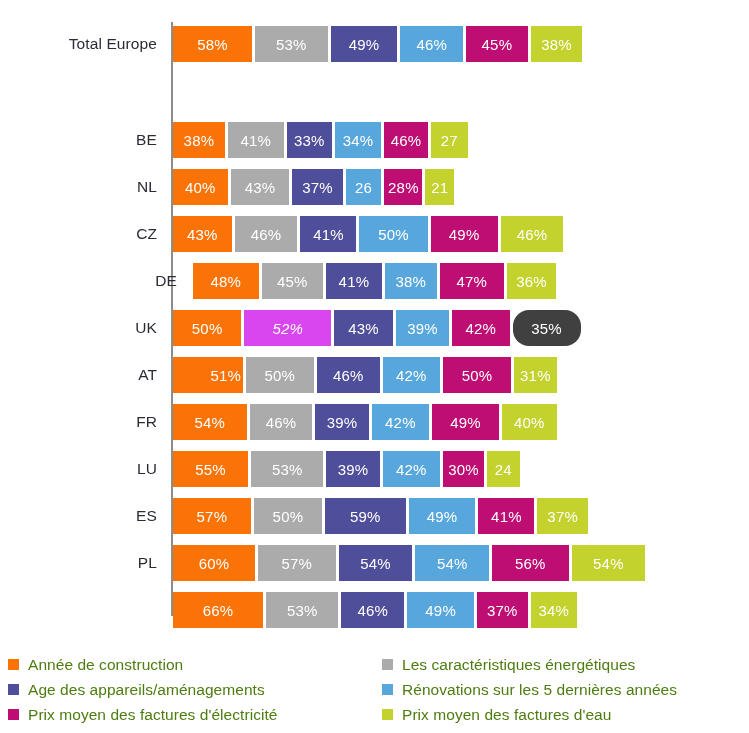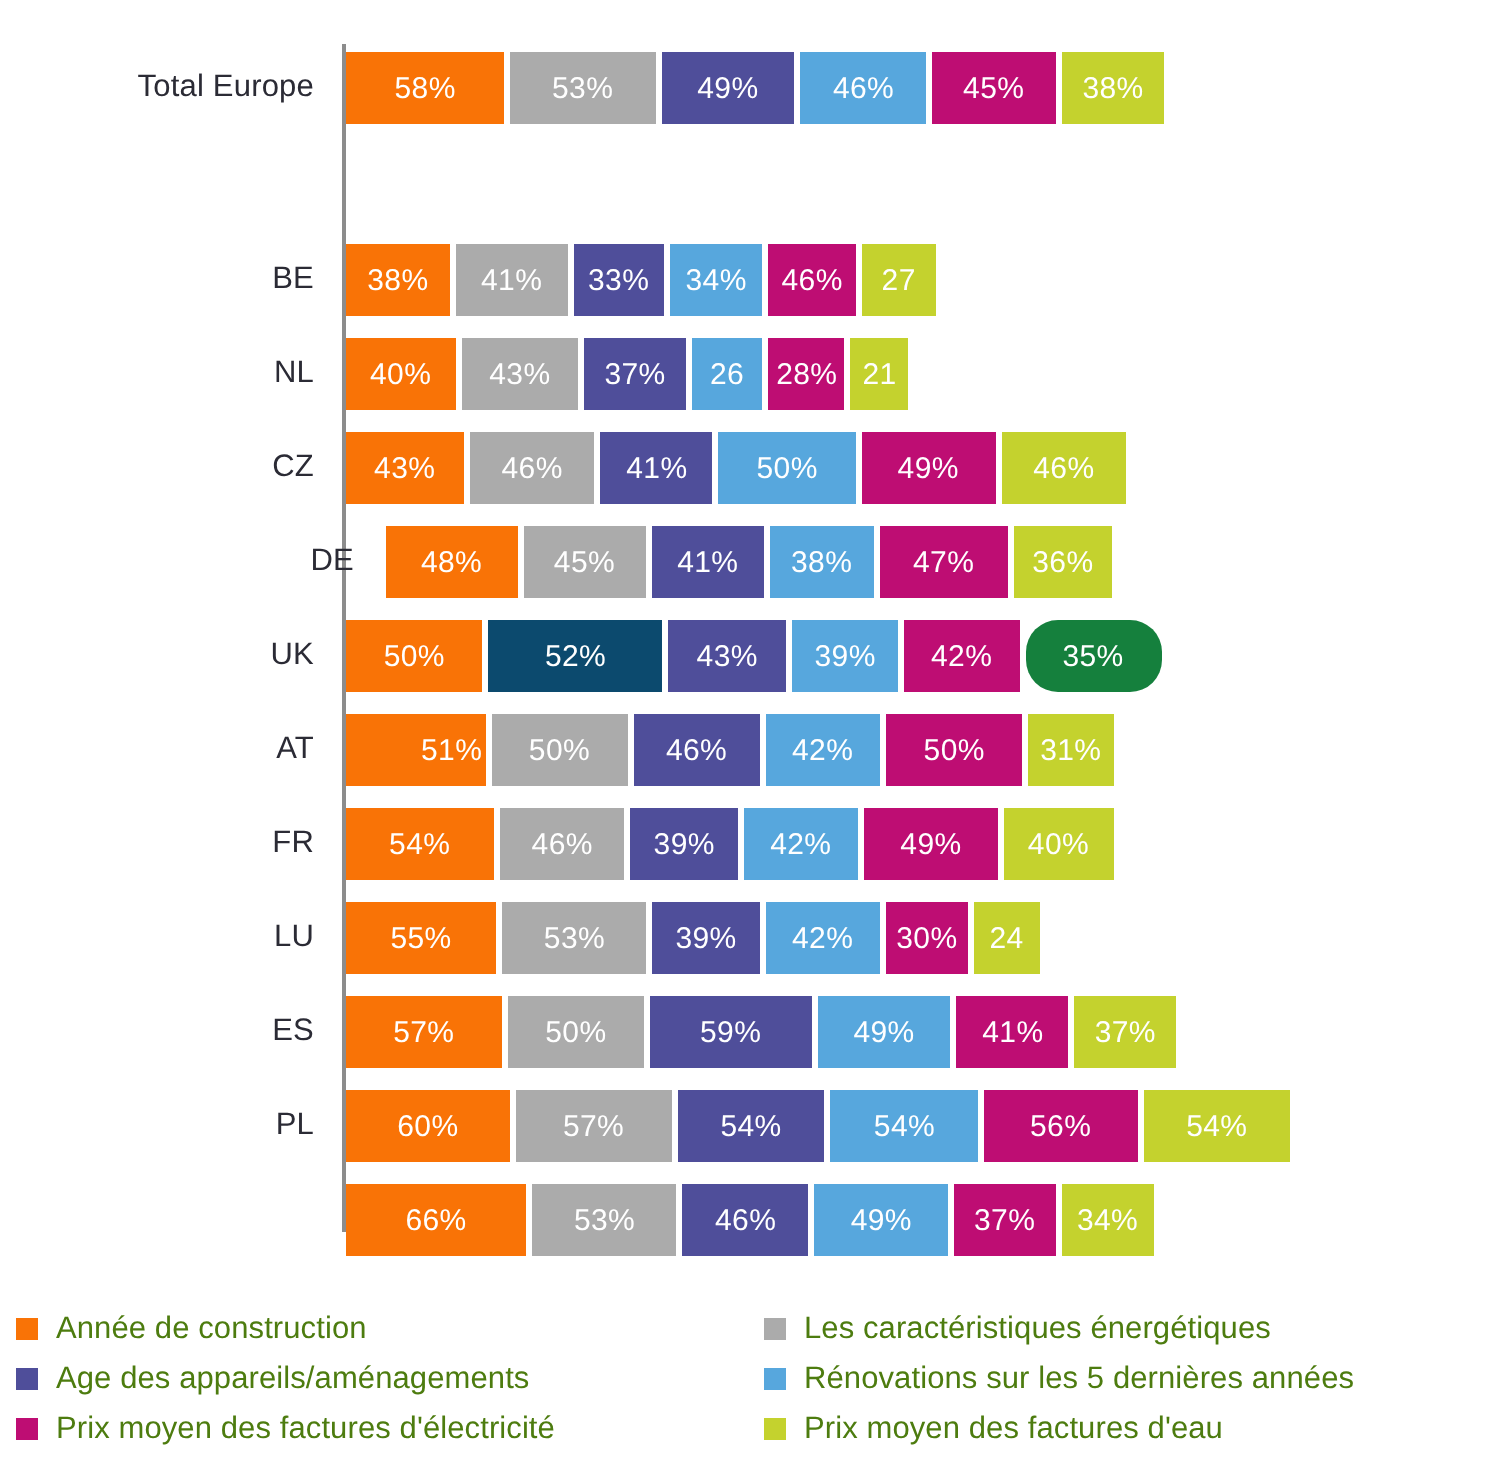--- a/index.html
+++ b/index.html
@@ -246,33 +246,33 @@
               <span>36%</span>
             </div>
           </div>
         </div>
         <div class="row" style="top: 310px;">
           <div class="row-label">UK</div>
           <div class="bar">
             <div class="seg" style="width: 68.25px; background: rgb(249, 115, 6);">
               <span>50%</span>
             </div>
-            <div class="seg" style="width: 87px; background: #0c4a6e;">
+            <div class="seg" style="width: 87px; background: #d946ef; font-style: italic;">
               <span>52%</span>
             </div>
             <div class="seg" style="width: 58.695px; background: rgb(79, 78, 154);">
               <span>43%</span>
             </div>
             <div class="seg" style="width: 53.235px; background: rgb(87, 167, 221);">
               <span>39%</span>
             </div>
             <div class="seg" style="width: 57.33px; background: rgb(190, 13, 115);">
               <span>42%</span>
             </div>
-            <div class="seg" style="width: 68px; background: #15803d; border-radius: 16px;">
+            <div class="seg" style="width: 68px; background: #404040; border-radius: 16px;">
               <span>35%</span>
             </div>
           </div>
         </div>
         <div class="row" style="top: 357px;">
           <div class="row-label">AT</div>
           <div class="bar">
             <div class="seg" style="width: 69.615px; background: rgb(249, 115, 6); padding-left: 36px;">
               <span>51%</span>
             </div>

